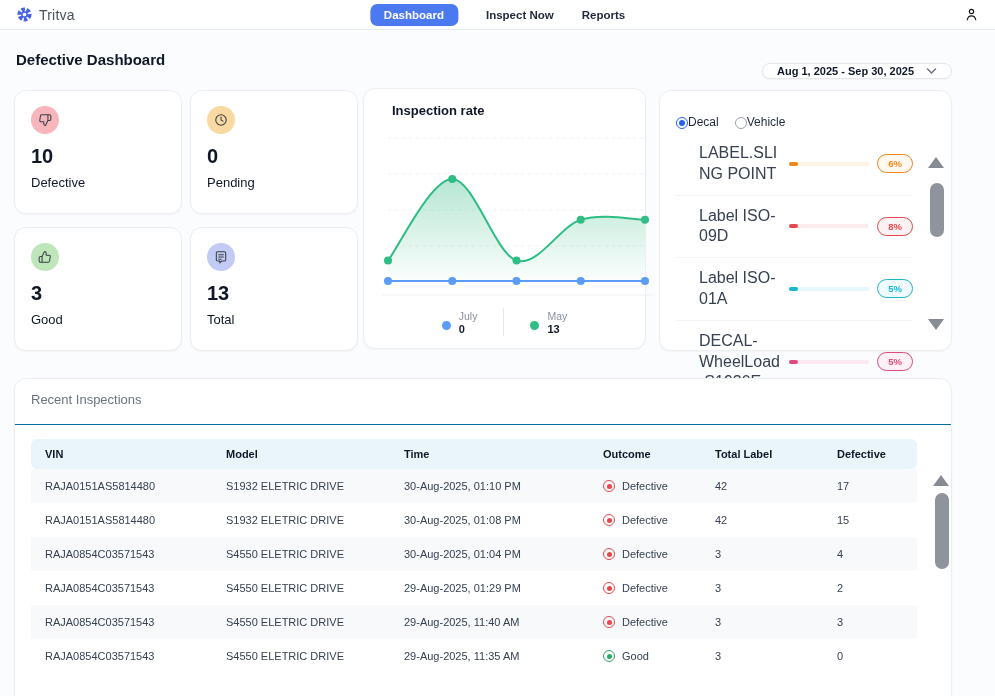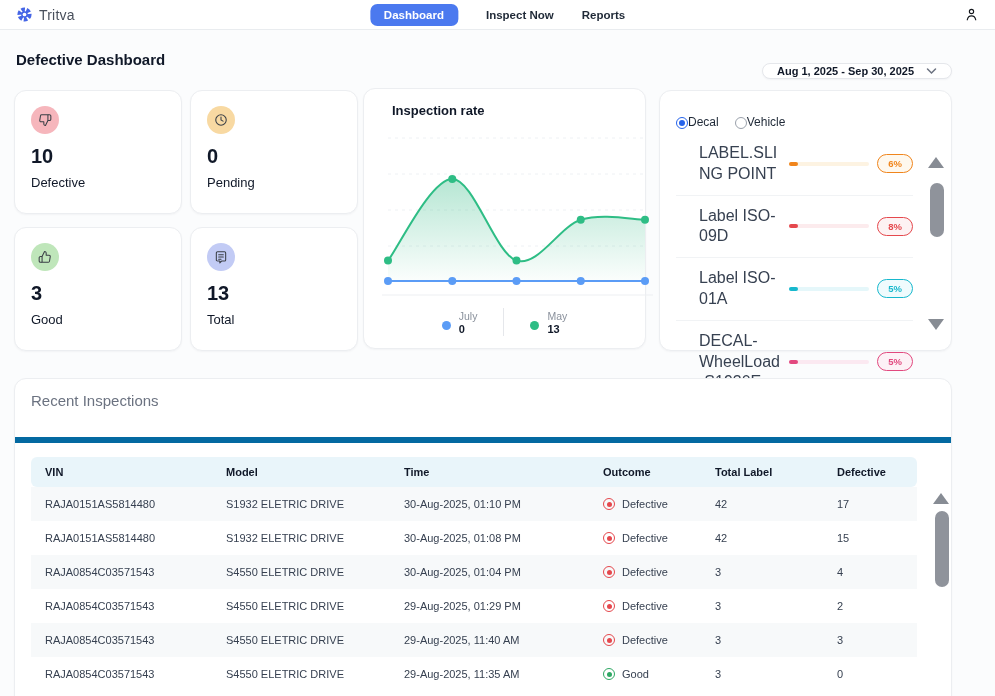--- a/index.html
+++ b/index.html
@@ -66,21 +66,21 @@
   .tri-up { width:0; height:0; border-left:8px solid transparent; border-right:8px solid transparent;
             border-bottom:11px solid #878c94; }
   .tri-down { width:0; height:0; border-left:8px solid transparent; border-right:8px solid transparent;
               border-top:11px solid #878c94; }
   .d-scroll-tri-up { top:66px; }
   .d-scroll-thumb { top:92px; width:14px; height:54px; background:#8f939b; border-radius:7px; }
   .d-scroll-tri-down { top:228px; }
 
   
   .table-card { position:absolute; left:14px; top:378px; width:938px; height:400px; padding:0; }
-  .table-head-label { padding:13px 16px 28px; font-size:15px; color:#6b7280; border-bottom:6px solid #0369a1; }
+  .table-head-label { padding:13px 16px 17px; font-size:13px; color:#6b7280; border-bottom:1px solid #0369a1; }
   .table-wrap { position:relative; padding:14px 16px 0; }
   table { width:886px; border-collapse:collapse; table-layout:fixed; }
   thead th { background:#e9f5fa; font-size:11px; font-weight:700; color:#101828; text-align:left;
              padding:9px 0 9px 14px; }
   thead th:first-child { border-radius:6px 0 0 6px; }
   thead th:last-child { border-radius:0 6px 6px 0; }
   tbody td { font-size:11px; color:#374151; height:34px; padding:0 0 0 14px; }
   tbody tr:nth-child(odd) { background:#f7f9fa; }
   .outcome { display:flex; align-items:center; gap:7px; }
   .outcome[data-status="Defective"] { --oc:#e5484d; }

